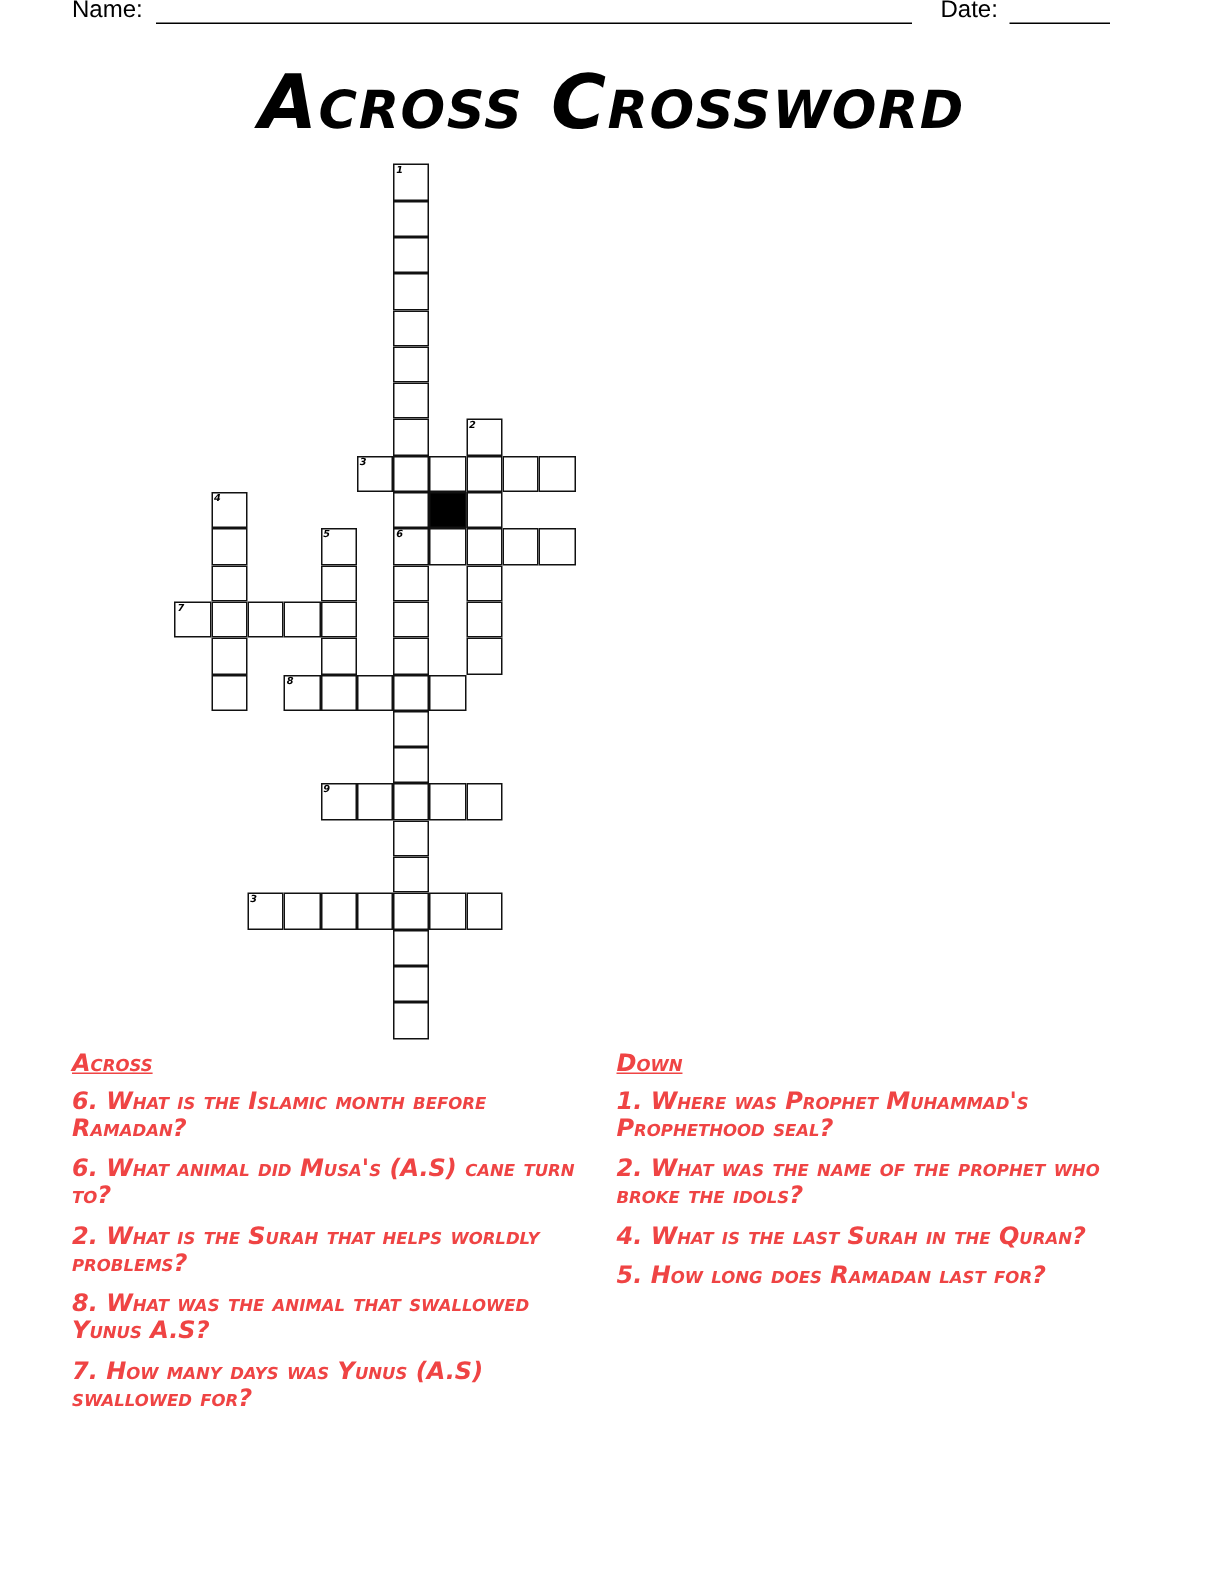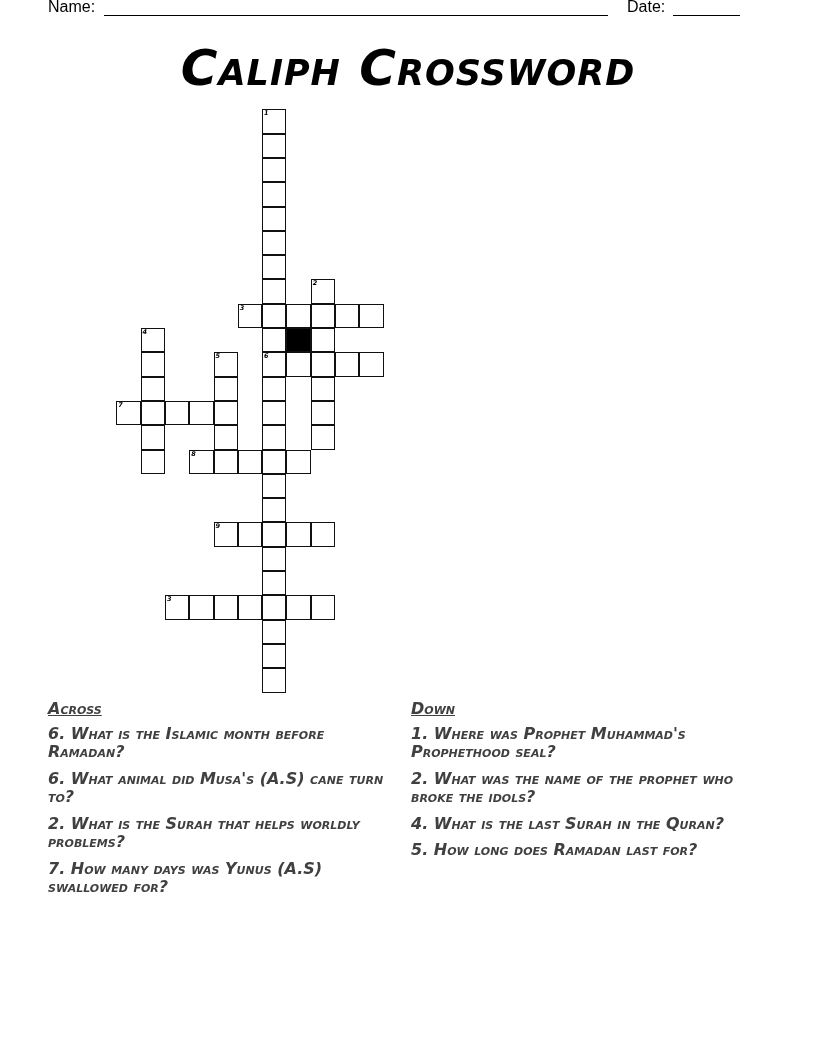--- a/index.html
+++ b/index.html
@@ -10,35 +10,35 @@
            font-family:"DejaVu Sans", sans-serif; font-weight:bold; font-style:italic;
            font-variant:small-caps; font-size:50px; letter-spacing:1px; line-height:60px; color:#000;
            transform:scaleY(1.0); }
   #grid { position:absolute; left:0; top:0; width:816px; height:700px; }
   .cell { position:absolute; width:24.3px; height:24.3px; box-sizing:border-box;
           border:1.4px solid #111; background:#fff; margin-left:-0.7px; margin-top:-0.7px; }
   .cell.black { background:#000; }
   .cell .num { position:absolute; left:1px; top:0px; font-family:"DejaVu Sans", sans-serif;
                font-weight:bold; font-style:italic; font-size:6.5px; line-height:7px; color:#000; }
   .clues { position:absolute; top:700px; width:340px; font-family:"DejaVu Sans", sans-serif;
-           font-weight:bold; font-style:italic; font-variant:small-caps; font-size:16px; line-height:18.5px; color:#404040; }
+           font-weight:bold; font-style:italic; font-variant:small-caps; font-size:16px; line-height:18.5px; color:#ef4444; }
   .clues .heading { text-decoration:underline; margin-bottom:6px; display:block; }
   .clues .clue { display:block; margin-bottom:8px; }
   #clues-left { left:48px; }
   #clues-right { left:411px; }
 </style>
 </head>
 <body>
 
 <div class="hdr" style="left:48px;">Name:</div>
 <div class="hdr-line" style="left:104px; width:504px;"></div>
 <div class="hdr" style="left:627px;">Date:</div>
 <div class="hdr-line" style="left:673px; width:67px;"></div>
 
-<div class="title">Caliph Crossword</div>
+<div class="title">Across Crossword</div>
 
 <div id="grid">
     <div class="cell" style="left: 262.8px; top: 110px;">
       <span class="num">1</span>
     </div>
     <div class="cell" style="left: 262.8px; top: 134.3px;"></div>
     <div class="cell" style="left: 262.8px; top: 158.6px;"></div>
     <div class="cell" style="left: 262.8px; top: 182.9px;"></div>
     <div class="cell" style="left: 262.8px; top: 207.2px;"></div>
     <div class="cell" style="left: 262.8px; top: 231.5px;"></div>
@@ -120,20 +120,21 @@
     <div class="cell" style="left: 287.1px; top: 596px;"></div>
     <div class="cell" style="left: 311.4px; top: 596px;"></div>
     <div class="cell black" style="left: 287.1px; top: 328.7px;"></div>
   </div>
 
 <div class="clues" id="clues-left">
   <span class="heading">Across</span>
   <span class="clue">6. What is the Islamic month before Ramadan?</span>
   <span class="clue">6. What animal did Musa's (A.S) cane turn to?</span>
   <span class="clue">2. What is the Surah that helps worldly problems?</span>
+  <span class="clue">8. What was the animal that swallowed Yunus A.S?</span>
   <span class="clue">7. How many days was Yunus (A.S) swallowed for?</span>
 </div>
 
 <div class="clues" id="clues-right">
   <span class="heading">Down</span>
   <span class="clue">1. Where was Prophet Muhammad's Prophethood seal?</span>
   <span class="clue">2. What was the name of the prophet who broke the idols?</span>
   <span class="clue">4. What is the last Surah in the Quran?</span>
   <span class="clue">5. How long does Ramadan last for?</span>
 </div>

